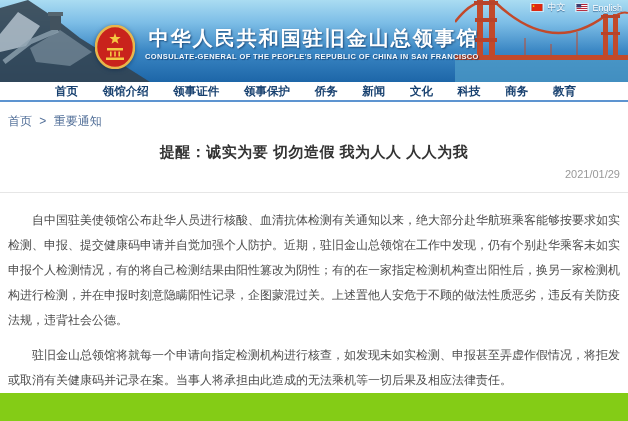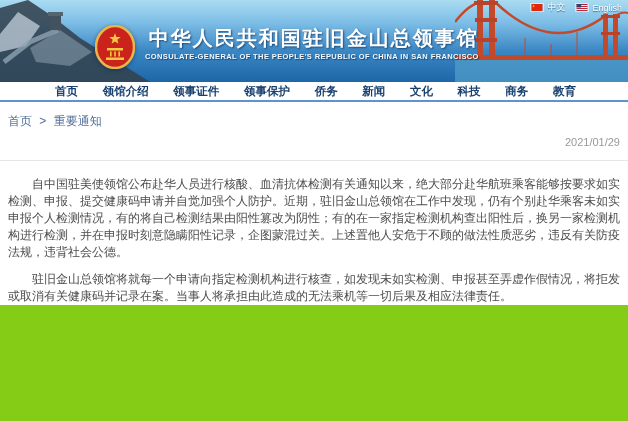--- a/index.html
+++ b/index.html
@@ -32,21 +32,21 @@
 
   
   .content { padding:0 8px; background:#fff; }
   .breadcrumb { padding-top:11px; font-size:12px; color:#537099; }
   .breadcrumb a { color:#537099; text-decoration:none; cursor:pointer; }
   .breadcrumb .sep { margin:0 4px; }
   h1.article-title { margin-top:13px; text-align:center; font-size:15px;
     font-weight:bold; color:#333; letter-spacing:.5px; }
   .date { margin-top:6px; text-align:right; font-size:11px; color:#999; }
   .divider { margin:12px -8px 0 -8px; border-top:1px solid #e6e6e6; }
-  .content p { margin-top:10px; font-size:12px; line-height:17px; color:#4d4d4d;
+  .content p { margin-top:10px; font-size:12px; line-height:25px; color:#4d4d4d;
     text-align:justify; text-indent:2em;font-family:Liberation Serif, serif; }
   .content p.first { margin-top:15px; }
 </style>
 </head>
 <body>
 
 <div class="page">
 
   <header class="banner">
 
@@ -130,20 +130,21 @@
     <a>教育</a>
   </nav>
 
   <main class="content">
     <div class="breadcrumb">
       <a>首页</a>
       <span class="sep">&gt;</span>
       <span>重要通知</span>
     </div>
 
+    <h1 class="article-title">提醒：诚实为要 切勿造假 我为人人 人人为我</h1>
     <div class="date">2021/01/29</div>
     <div class="divider"></div>
 
     <p class="first">自中国驻美使领馆公布赴华人员进行核酸、血清抗体检测有关通知以来，绝大部分赴华航班乘客能够按要求如实检测、申报、提交健康码申请并自觉加强个人防护。近期，驻旧金山总领馆在工作中发现，仍有个别赴华乘客未如实申报个人检测情况，有的将自己检测结果由阳性篡改为阴性；有的在一家指定检测机构查出阳性后，换另一家检测机构进行检测，并在申报时刻意隐瞒阳性记录，企图蒙混过关。上述置他人安危于不顾的做法性质恶劣，违反有关防疫法规，违背社会公德。</p>
     <p>驻旧金山总领馆将就每一个申请向指定检测机构进行核查，如发现未如实检测、申报甚至弄虚作假情况，将拒发或取消有关健康码并记录在案。当事人将承担由此造成的无法乘机等一切后果及相应法律责任。</p>
 
   </main>
 
 </div>
 

